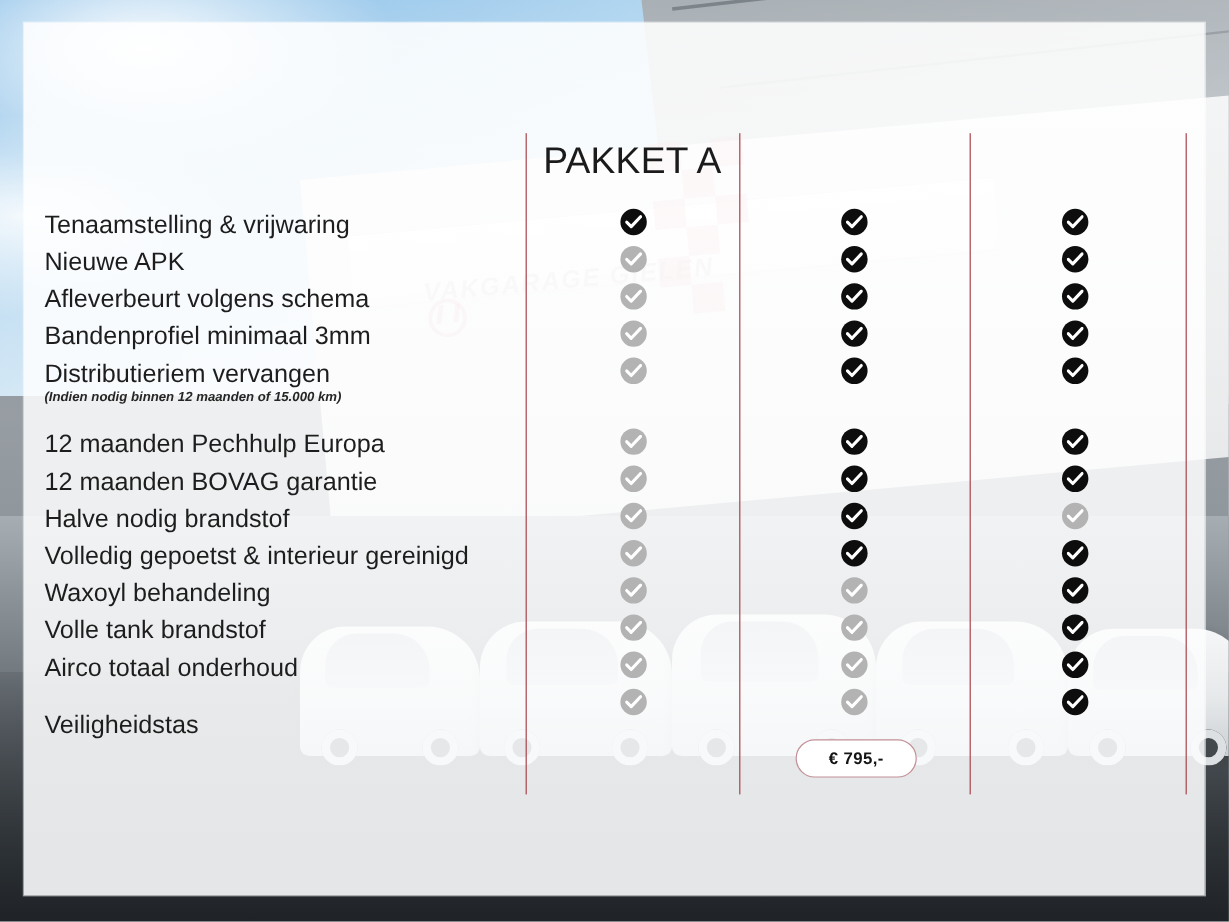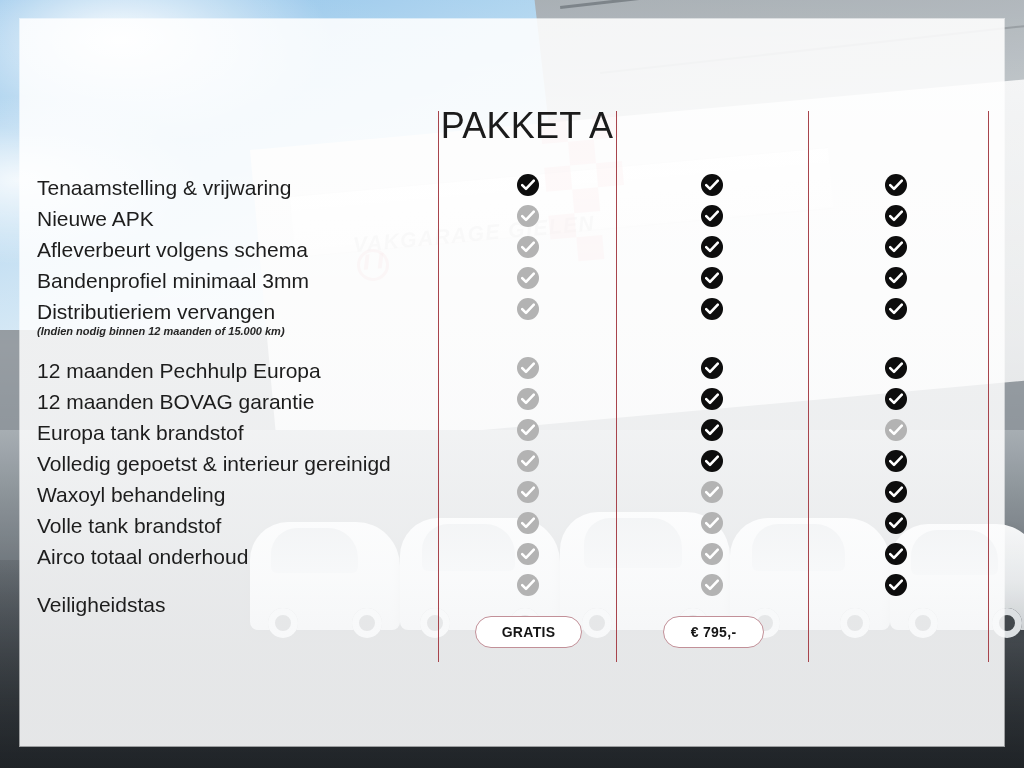--- a/index.html
+++ b/index.html
@@ -164,22 +164,22 @@
   .divider {
     position: absolute;
     top: 92px;
     width: 1px;
     height: 551px;
     background: #a8444c;
   }
 
   .col-head {
     position: absolute;
-    top: 86px;
-    font-size: 36px;
+    top: 97px;
+    font-size: 31px;
     color: #1b1b1b;
     letter-spacing: .2px;
     text-align: center;
     white-space: nowrap;
   }
 
   .feature {
     position: absolute;
     left: 17px;
     font-size: 21px;
@@ -293,21 +293,21 @@
       <div class="feature" style="top:188px;">Nieuwe APK</div>
       <div class="feature" style="top:219px;">Afleverbeurt volgens schema</div>
       <div class="feature" style="top:250px;">Bandenprofiel minimaal 3mm</div>
       <div class="feature" style="top:281px;">Distributieriem vervangen</div>
       <div class="feature-note" style="top:306px;">(Indien nodig binnen 12 maanden of 15.000 km)</div>
     </div>
 
     <div>
       <div class="feature" style="top:340px;">12 maanden Pechhulp Europa</div>
       <div class="feature" style="top:371px;">12 maanden BOVAG garantie</div>
-      <div class="feature" style="top:402px;">Europa tank brandstof</div>
+      <div class="feature" style="top:402px;">Halve nodig brandstof</div>
       <div class="feature" style="top:433px;">Volledig gepoetst &amp; interieur gereinigd</div>
       <div class="feature" style="top:464px;">Waxoyl behandeling</div>
       <div class="feature" style="top:495px;">Volle tank brandstof</div>
       <div class="feature" style="top:526px;">Airco totaal onderhoud</div>
       <div class="feature" style="top:546px;margin-top:28px;">Veiligheidstas</div>
     </div>
 
     <div id="check-grid">
         <div class="check on" style="left: 497px; top: 155px;">
           <svg width="14" height="12" viewBox="0 0 14 12" aria-hidden="true">
@@ -499,17 +499,16 @@
             <path d="M1.2 6.1 L5 9.9 L12.8 1.6" fill="none" stroke="#ffffff" stroke-width="2.6" stroke-linecap="round" stroke-linejoin="round"></path>
           </svg>
         </div>
         <div class="check on" style="left: 865px; top: 555px;">
           <svg width="14" height="12" viewBox="0 0 14 12" aria-hidden="true">
             <path d="M1.2 6.1 L5 9.9 L12.8 1.6" fill="none" stroke="#ffffff" stroke-width="2.6" stroke-linecap="round" stroke-linejoin="round"></path>
           </svg>
         </div>
       </div>
 
-    <div class="price" style="left:455px; width:105px;">GRATIS</div>
     <div class="price" style="left:643px; width:99px;">€ 795,-</div>
 
   </div>
 </div>
 
 </body></html>

